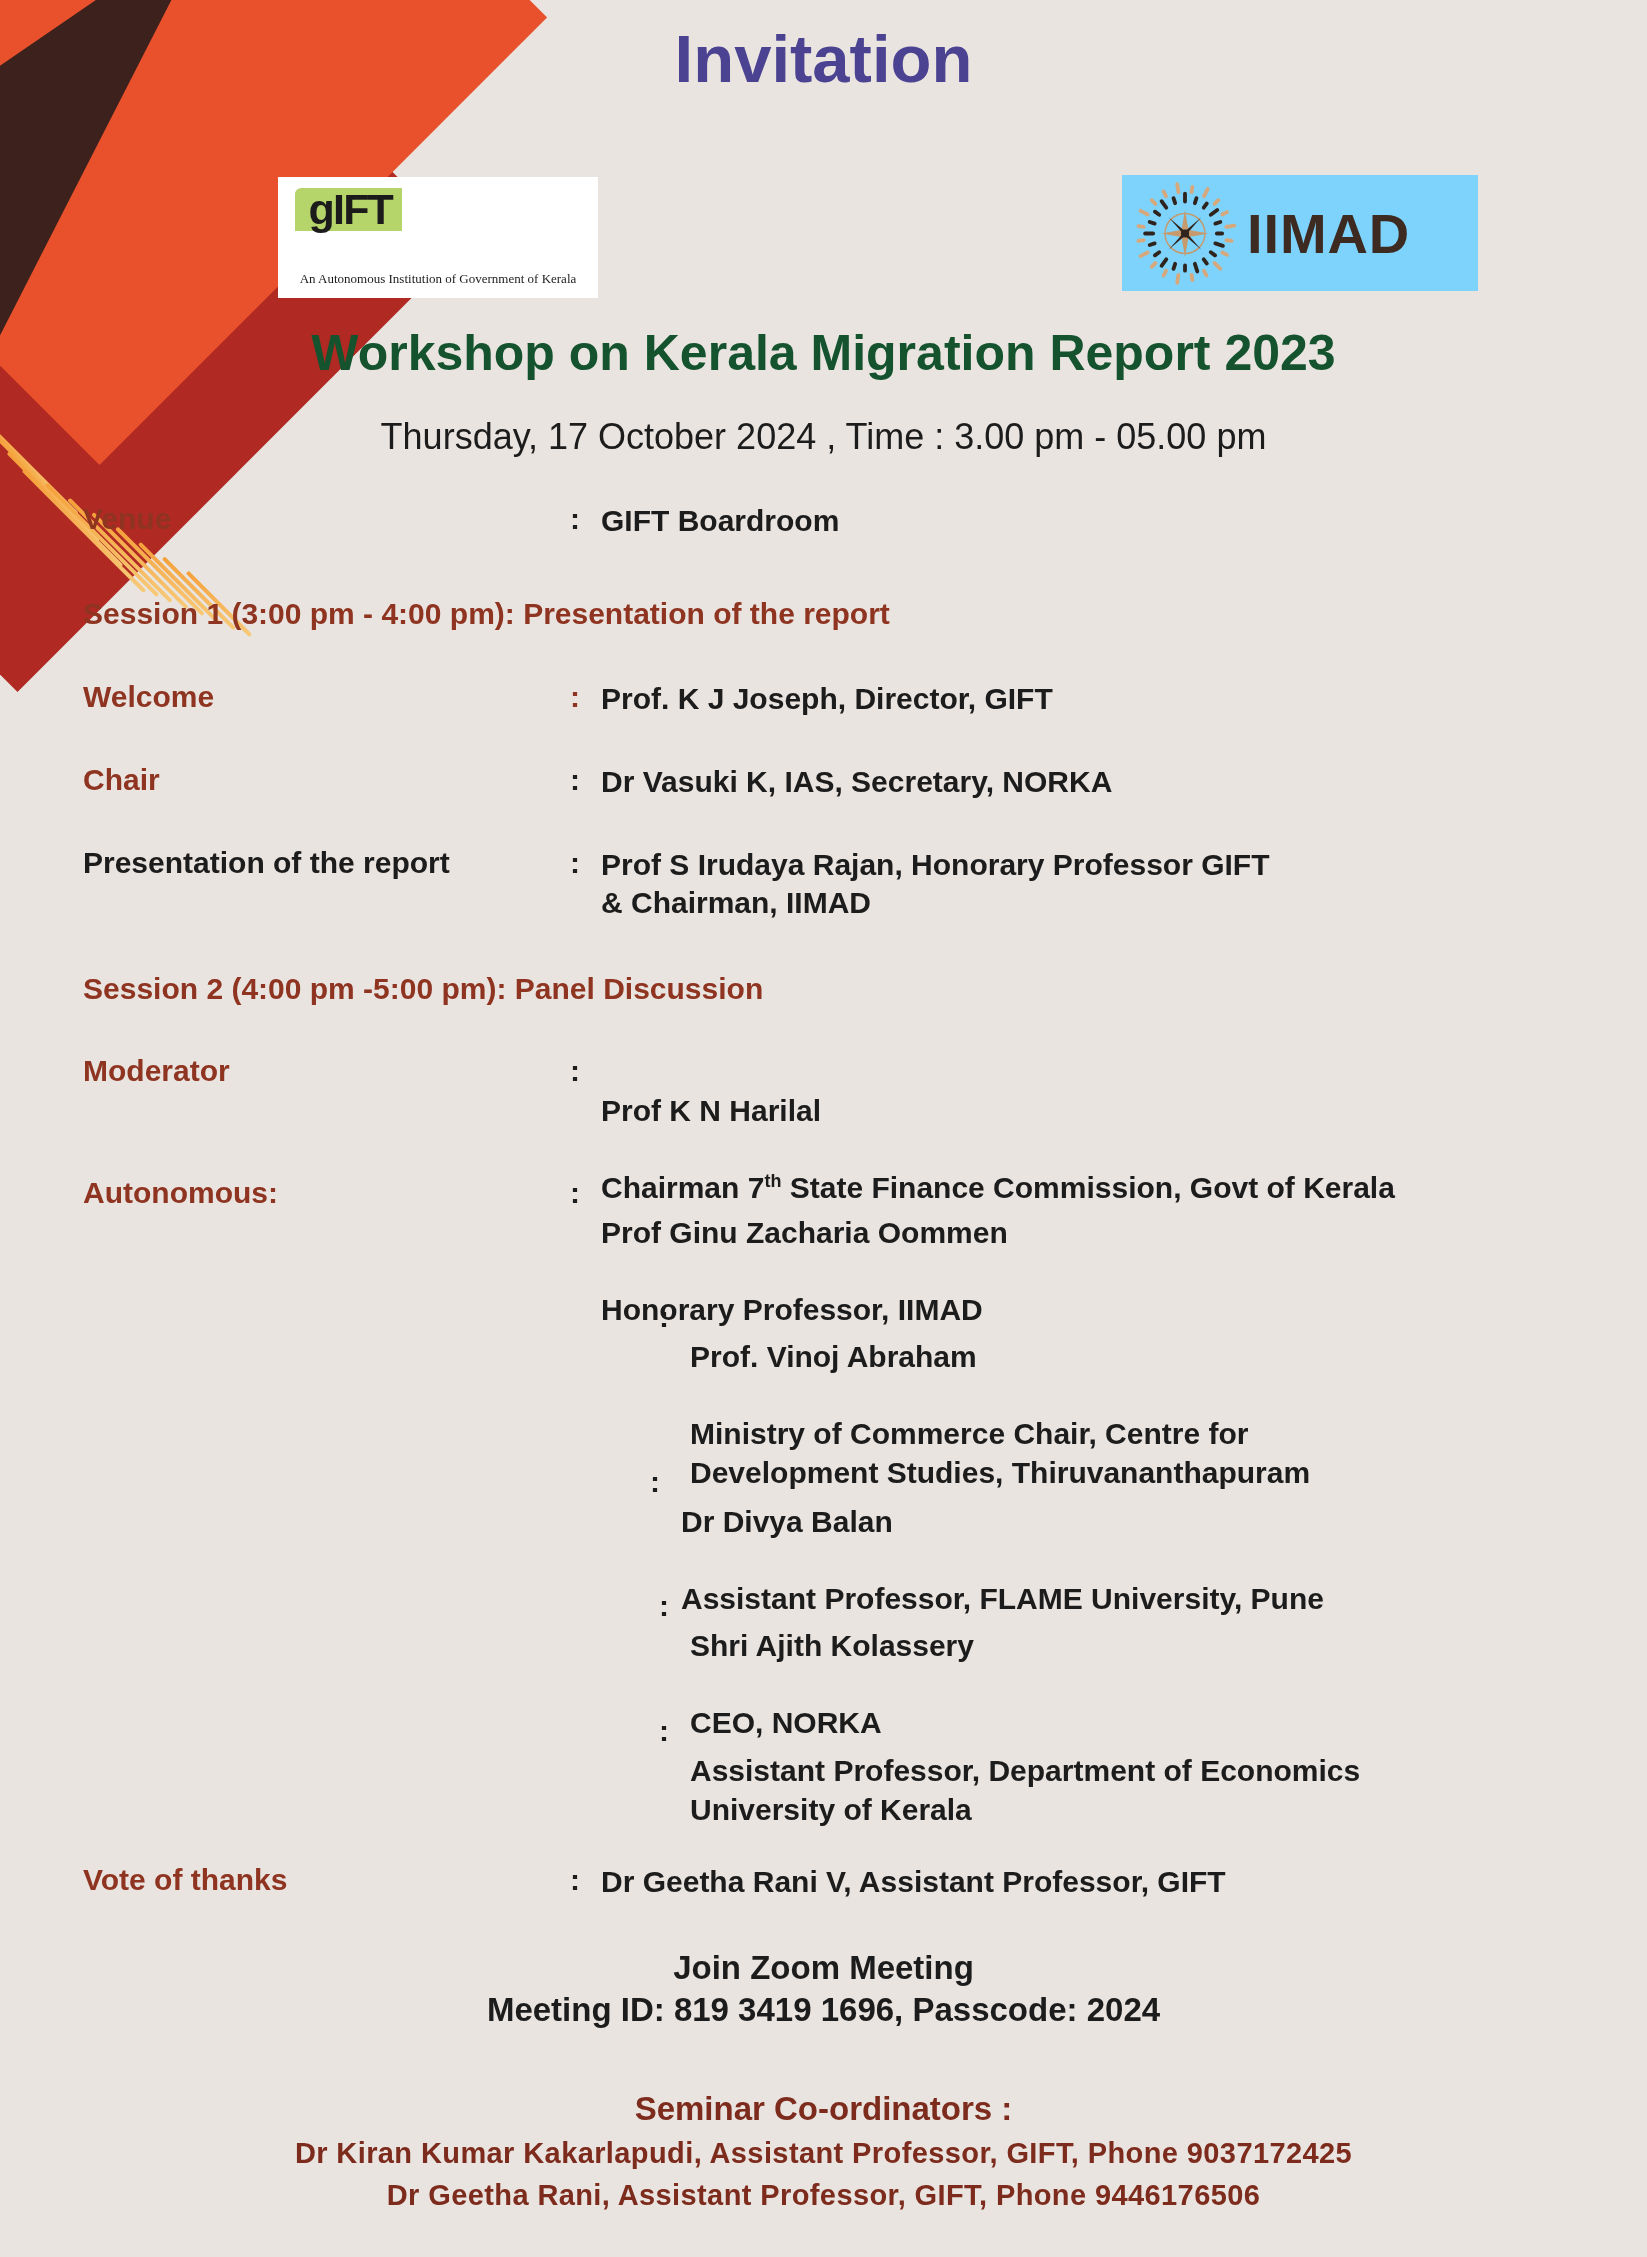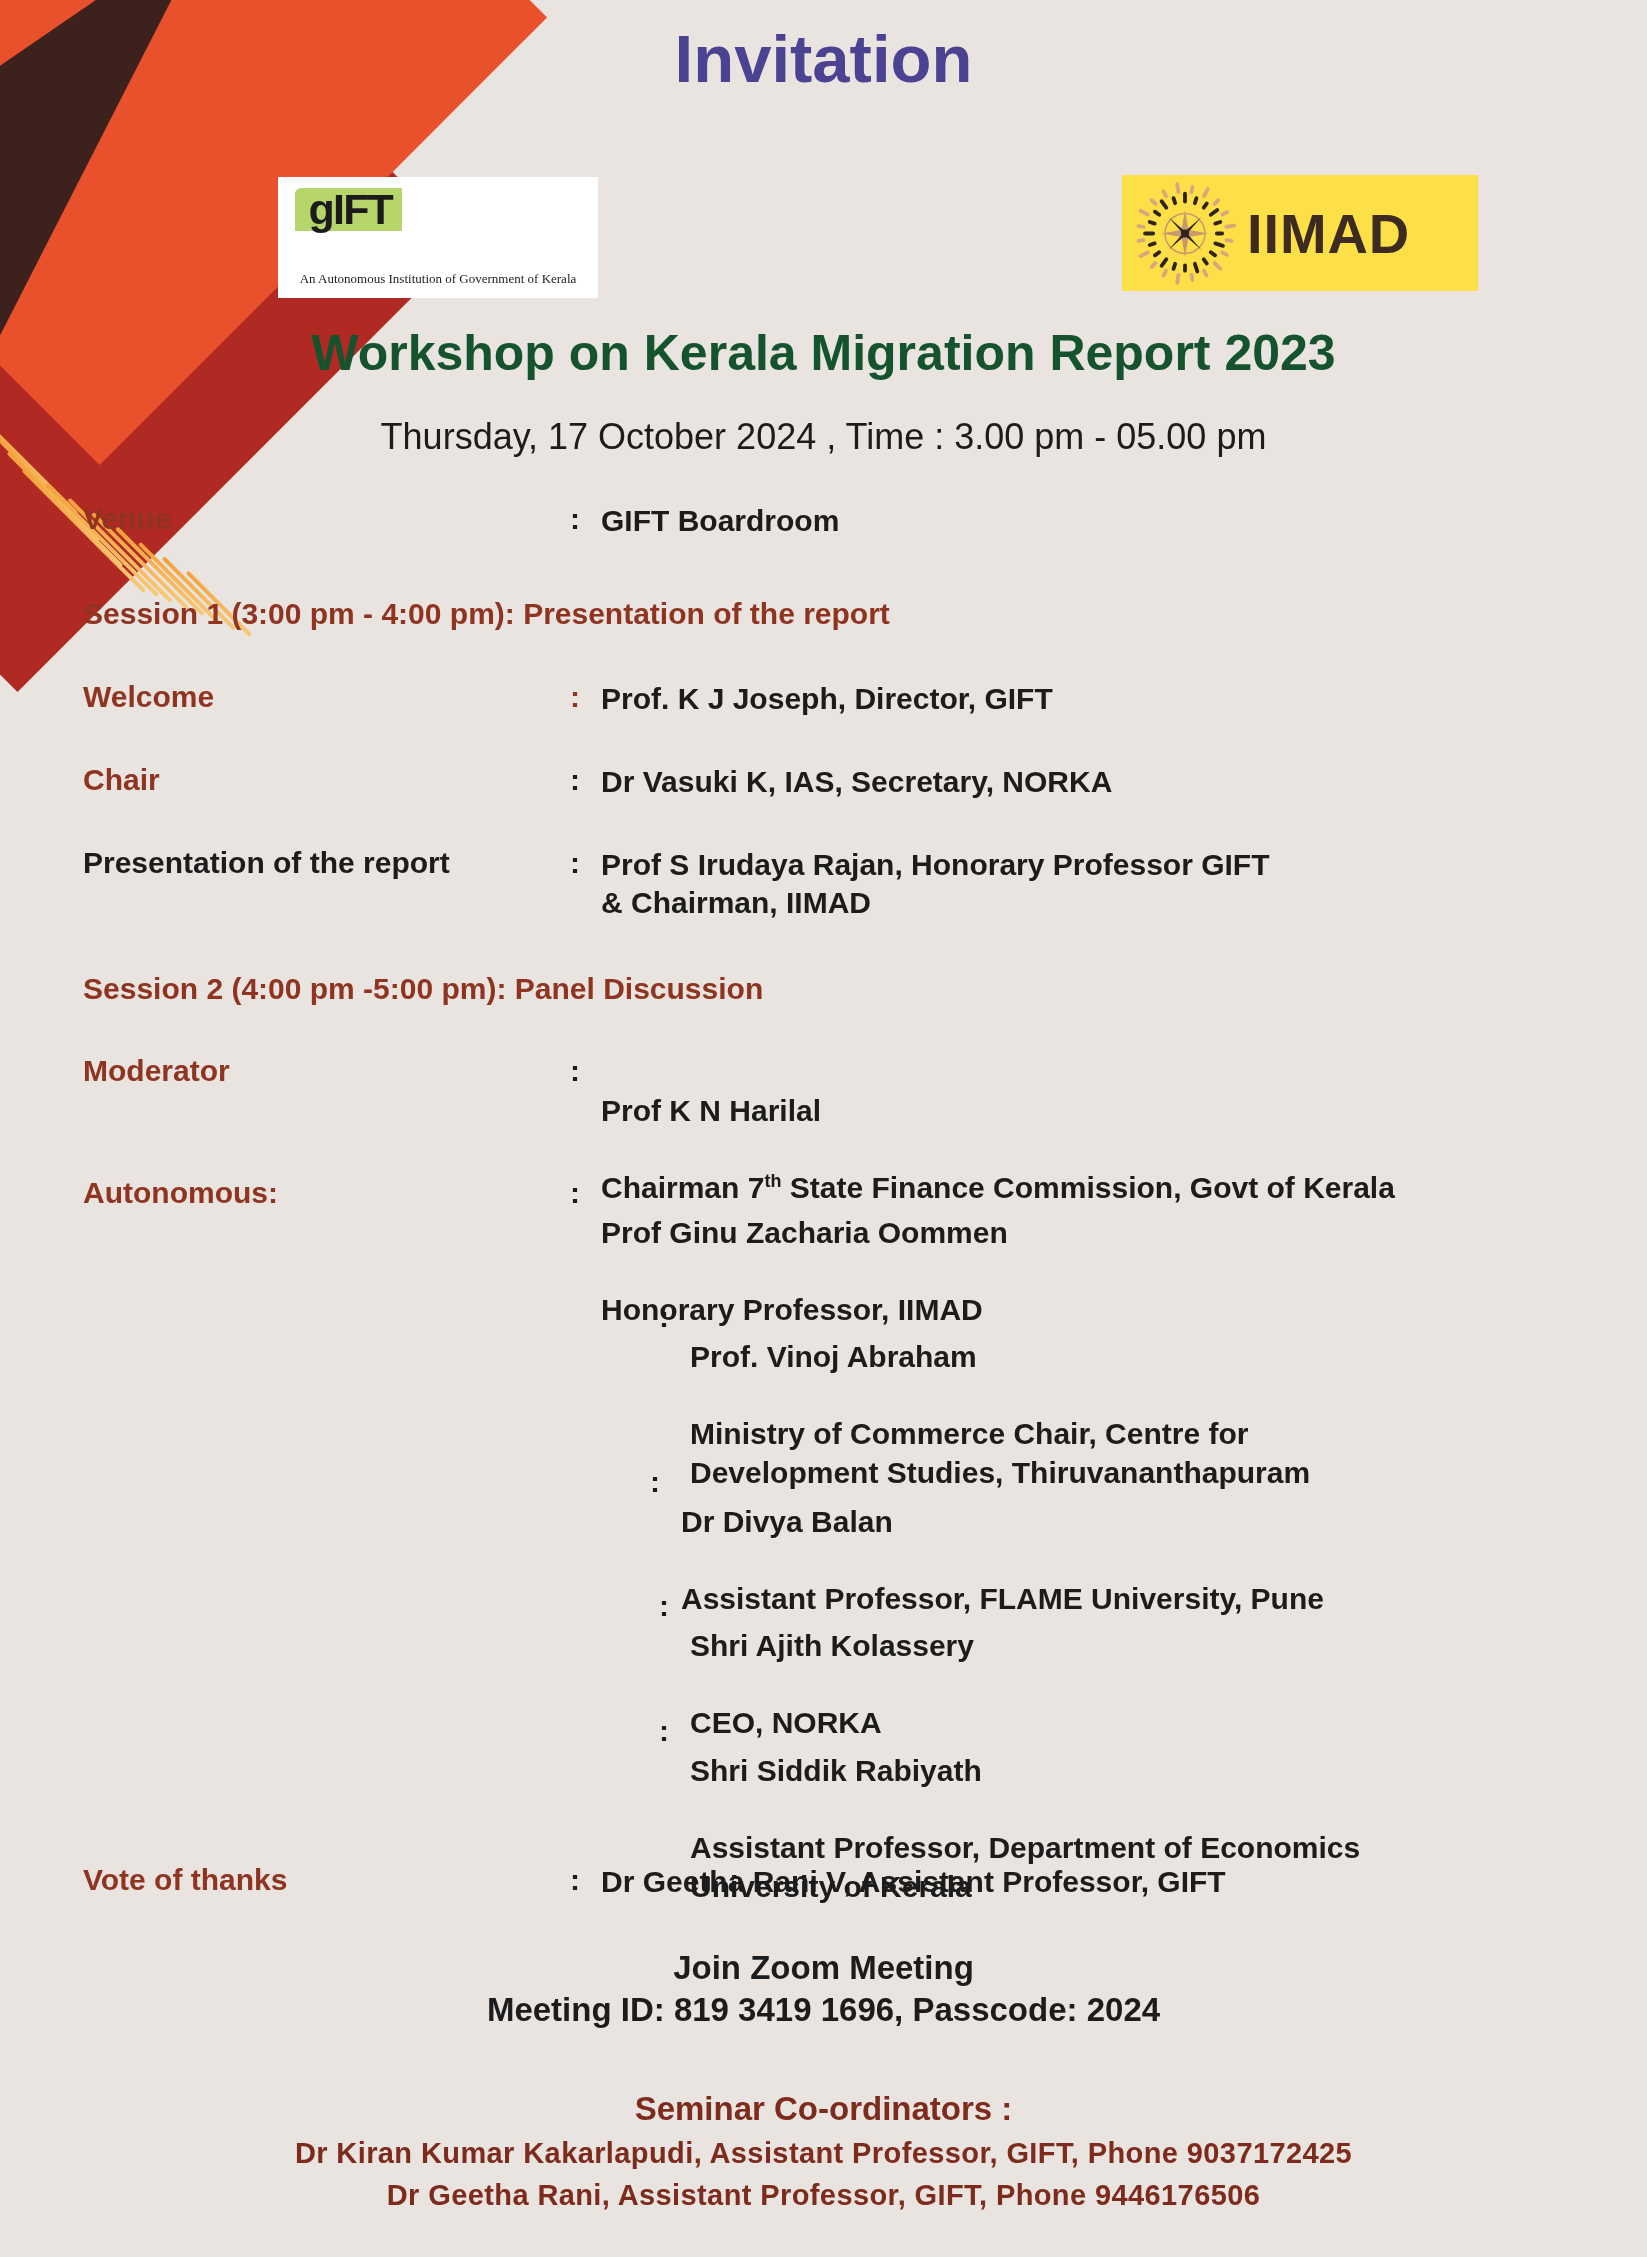--- a/index.html
+++ b/index.html
@@ -90,21 +90,21 @@
     line-height:1.22;letter-spacing:0.3px;text-align:center;margin-top:40px;
   }
   .gift-sub{
     font-family:"Liberation Serif", serif;
     font-size:13px;color:#1b1b1b;margin-top:6.3px;
   }
 
   .logo-iimad{
     position:absolute;left:1122px;top:175px;
     width:356px;height:116px;
-    background:#fde047;
+    background:#7dd3fc;
     display:flex;align-items:center;
   }
   .iimad-mark{width:116px;height:109px;margin-left:5.4px;flex:none;}
   .iimad-text{
     font-size:56px;font-weight:bold;color:#3d2b22;
     letter-spacing:0.9px;margin-left:3.6px;
   }
 
   
   .headline{
@@ -340,21 +340,20 @@
     <div class="pan-colon">:</div>
     <div class="value">
       <div>Shri Ajith Kolassery</div>
       <div>CEO, NORKA</div>
     </div>
   </div>
 
   <div class="pan-item" style="top:1714px;left:659px;">
     <div class="pan-colon">:</div>
     <div class="value">
-      <div>Shri Siddik Rabiyath</div>
       <div>Assistant Professor, Department of Economics
 University of Kerala</div>
     </div>
   </div>
 
   <div class="row" style="top:1863px;left:0;">
     <div class="label">Vote of thanks</div>
     <div class="colon">:</div>
     <div class="value">Dr Geetha Rani V, Assistant Professor, GIFT</div>
   </div>

